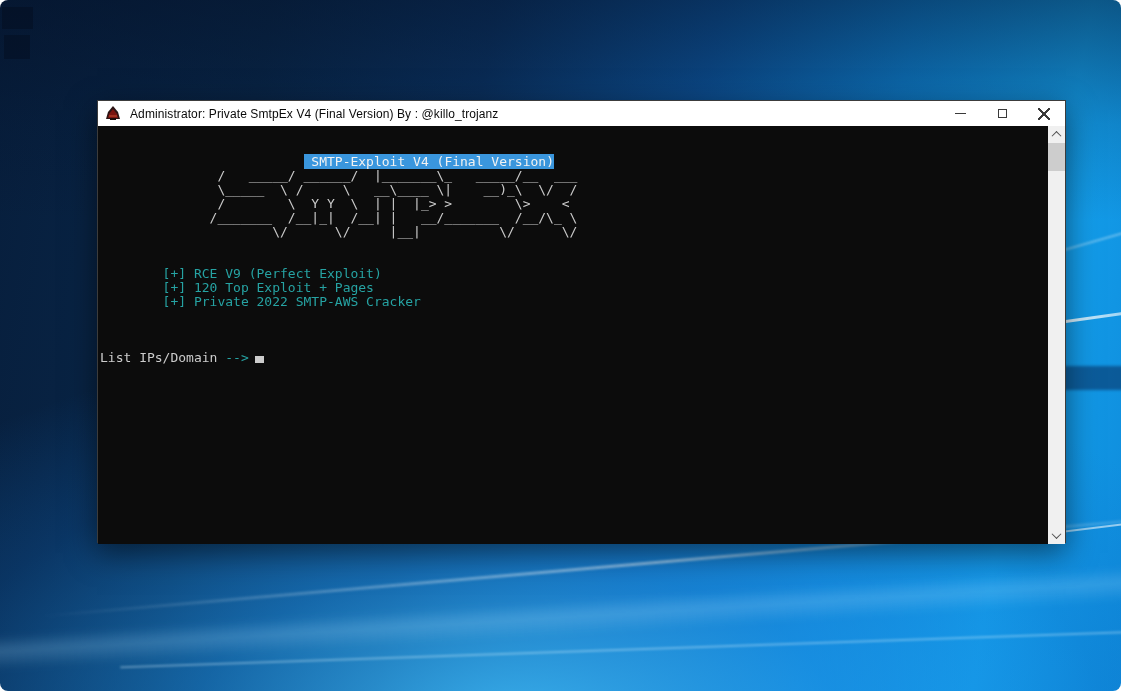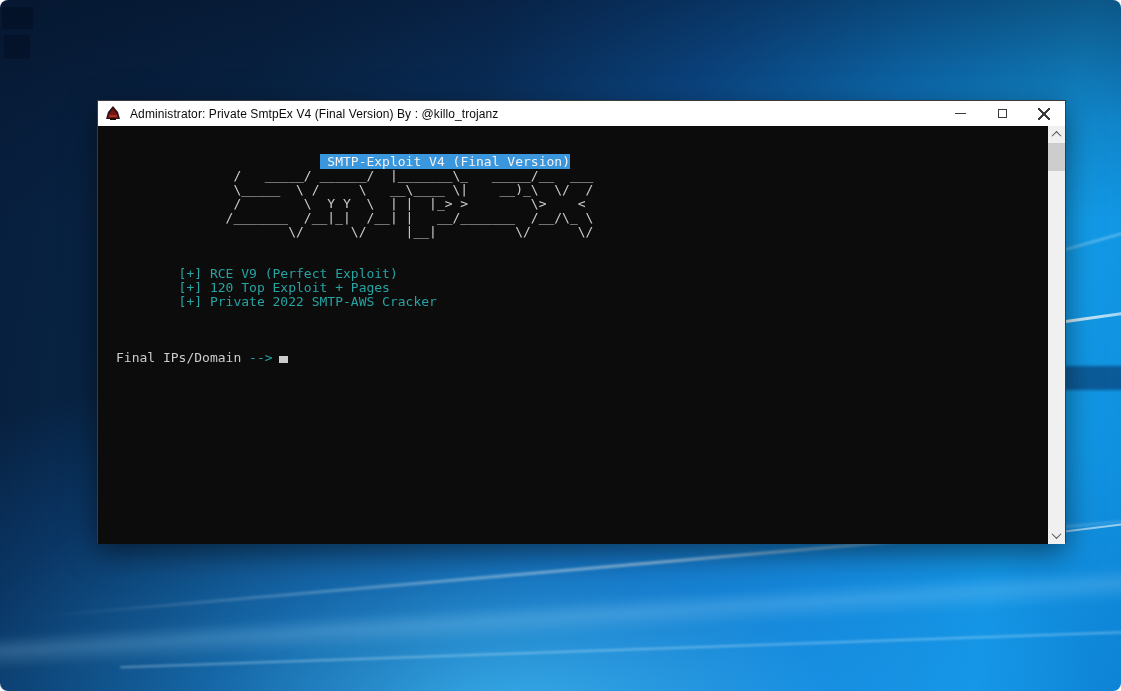--- a/index.html
+++ b/index.html
@@ -62,21 +62,21 @@
   }
 
   
   .console {
     position: relative; height: 418px; background: #0c0c0c; overflow: hidden;
   }
   .console-text {
     position: absolute; left: 0; top: 0; right: 17px; bottom: 0;
     padding: 1px 0 0 2px;
     font-family: "DejaVu Sans Mono", "Liberation Mono", monospace;
-    font-size: 13px; line-height: 14px; color: #cccccc; margin-left: 16px;
+    font-size: 13px; line-height: 14px; color: #cccccc;
   }
   .line { height: 14px; white-space: pre; }
   .hl { background: #3a96dd; color: #f2f2f2; }
   .teal { color: #26a3a3; }
   .cursor { display: inline-block; width: 9px; height: 7px; background: #cccccc;
             vertical-align: baseline; margin-left: 6px; transform: translateY(1px); }
 
   
   .scrollbar {
     position: absolute; top: 0; right: 0; width: 17px; bottom: 0;
@@ -139,21 +139,21 @@
         <div class="line">              /_______  /__|_|  /__| |   __/_______  /__/\_ \</div>
         <div class="line">                      \/      \/     |__|          \/      \/</div>
         <div class="line"></div>
         <div class="line"></div>
         <div class="line teal">        [+] RCE V9 (Perfect Exploit)</div>
         <div class="line teal">        [+] 120 Top Exploit + Pages</div>
         <div class="line teal">        [+] Private 2022 SMTP-AWS Cracker</div>
         <div class="line"></div>
         <div class="line"></div>
         <div class="line"></div>
-        <div class="line"><span>Final IPs/Domain </span><span class="teal">--&gt;</span><span class="cursor"></span></div>
+        <div class="line"><span>List IPs/Domain </span><span class="teal">--&gt;</span><span class="cursor"></span></div>
       </div>
 
       <div class="scrollbar">
         <div class="sb-btn">
           <i class="chev up"></i>
         </div>
         <div class="sb-thumb"></div>
         <div class="sb-track"></div>
         <div class="sb-btn">
           <i class="chev down"></i>

